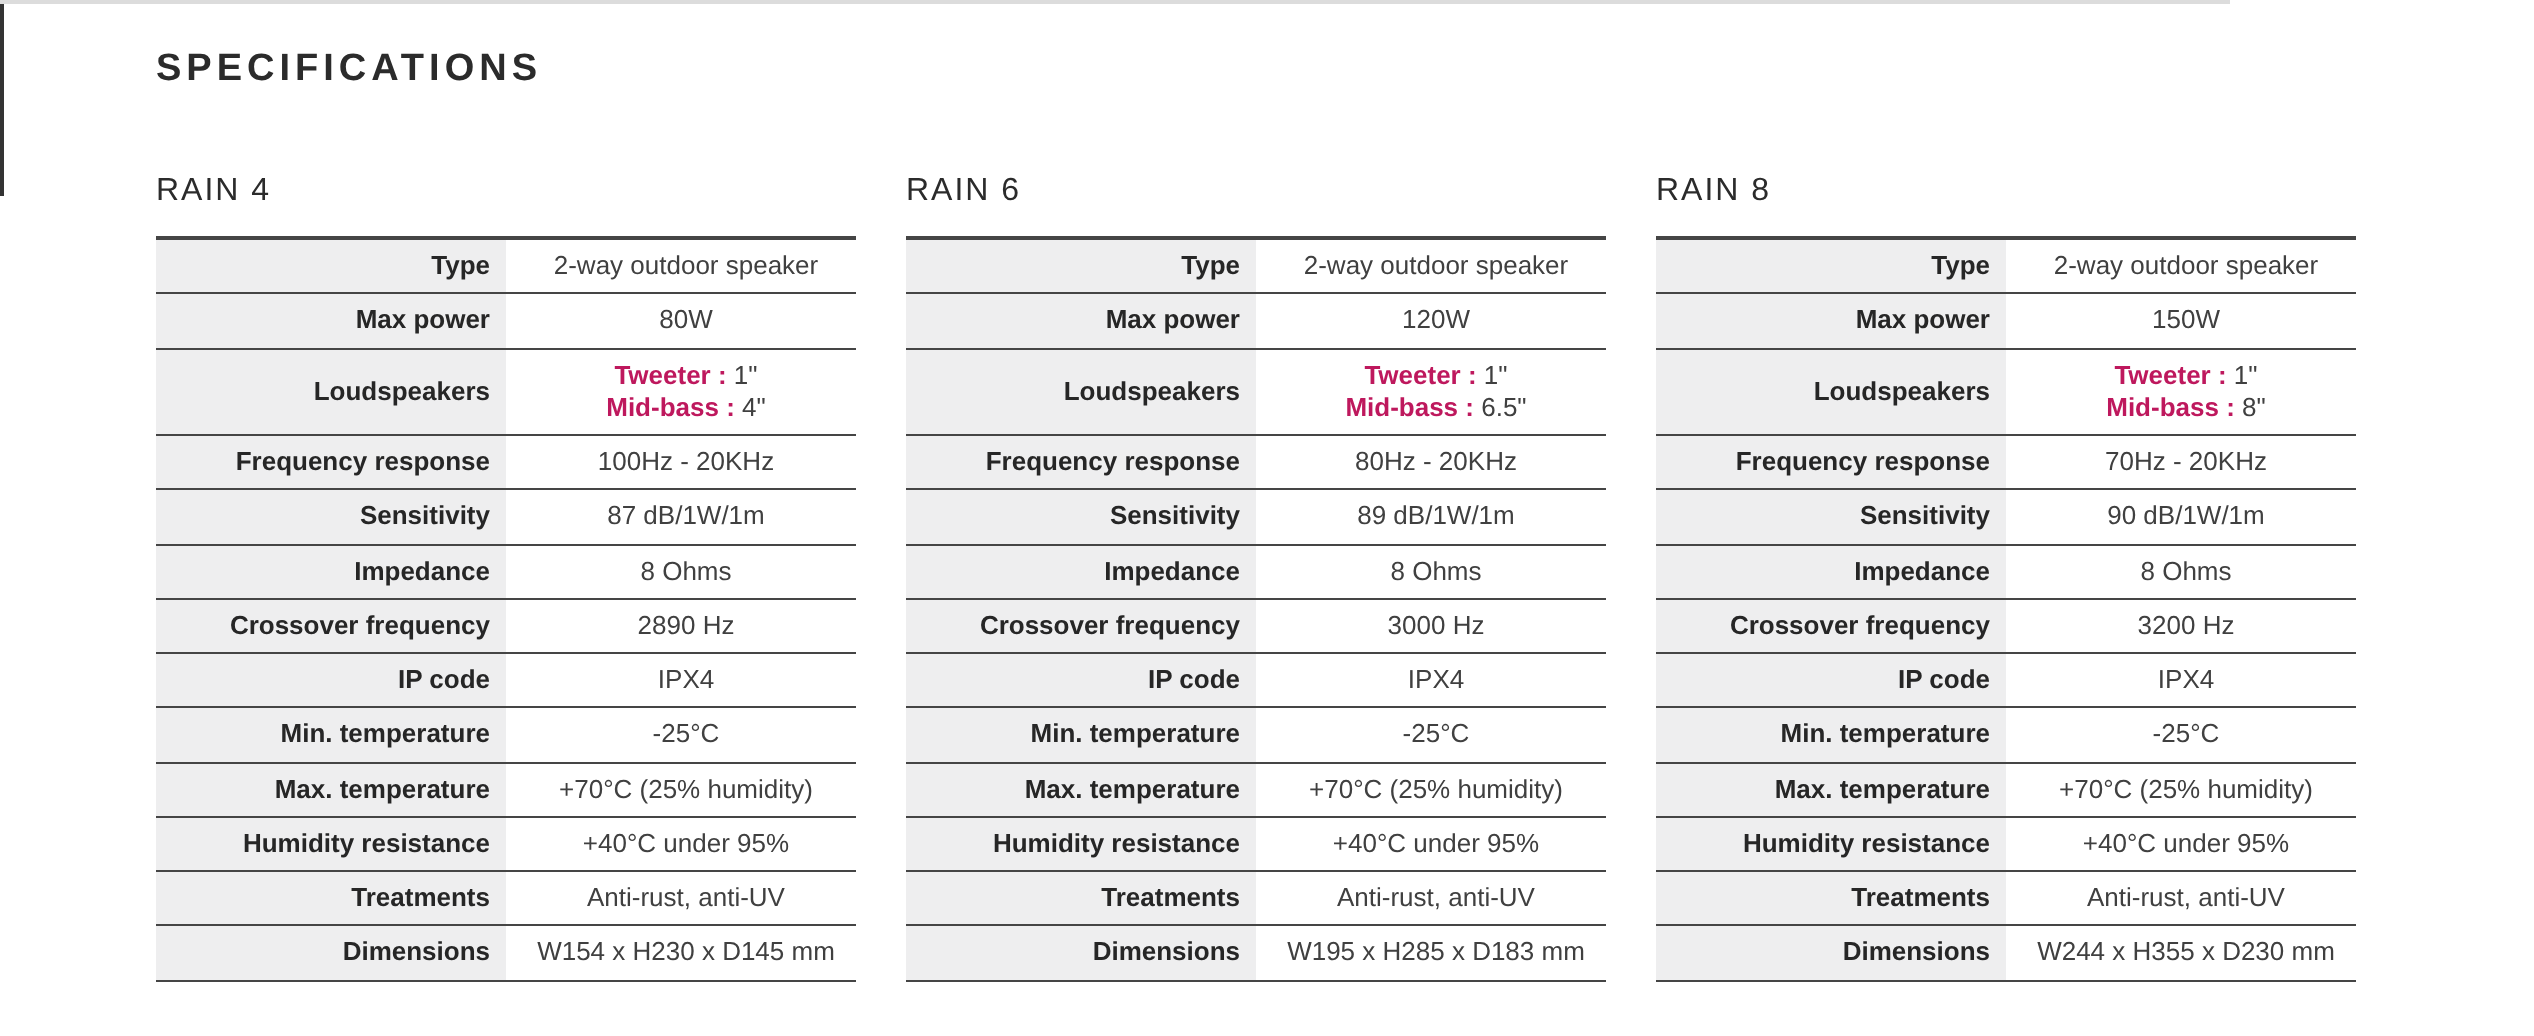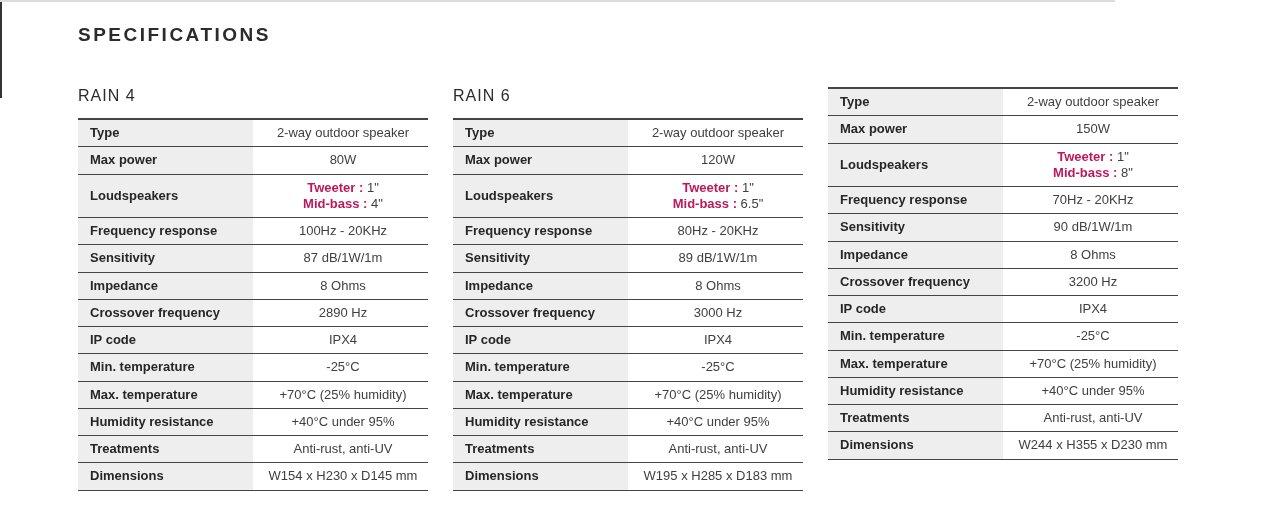--- a/index.html
+++ b/index.html
@@ -49,21 +49,21 @@
   table.spec-table {
     width: 350px;
     border-collapse: collapse;
     border-top: 2px solid #454545;
     table-layout: fixed;
   }
   table.spec-table tr { border-bottom: 1.5px solid #454545; }
   table.spec-table th {
     width: 50%;
     background: #eeeeef;
-    text-align: left;
+    text-align: right;
     vertical-align: middle;
     font-size: 13px;
     font-weight: bold;
     color: #262626;
     padding: 5px 8px 5px 12px;
     line-height: 1.25;
   }
   table.spec-table td {
     vertical-align: middle;
     font-size: 13px;
@@ -198,20 +198,21 @@
             </tr>
             <tr>
               <th>Dimensions</th>
               <td>W195 x H285 x D183 mm</td>
             </tr>
           </tbody>
       </table>
     </section>
 
     <section class="product-col">
+      <h2 class="product-title">RAIN 8</h2>
       <table class="spec-table">
         <tbody>
             <tr>
               <th>Type</th>
               <td>2-way outdoor speaker</td>
             </tr>
             <tr>
               <th>Max power</th>
               <td>150W</td>
             </tr>

